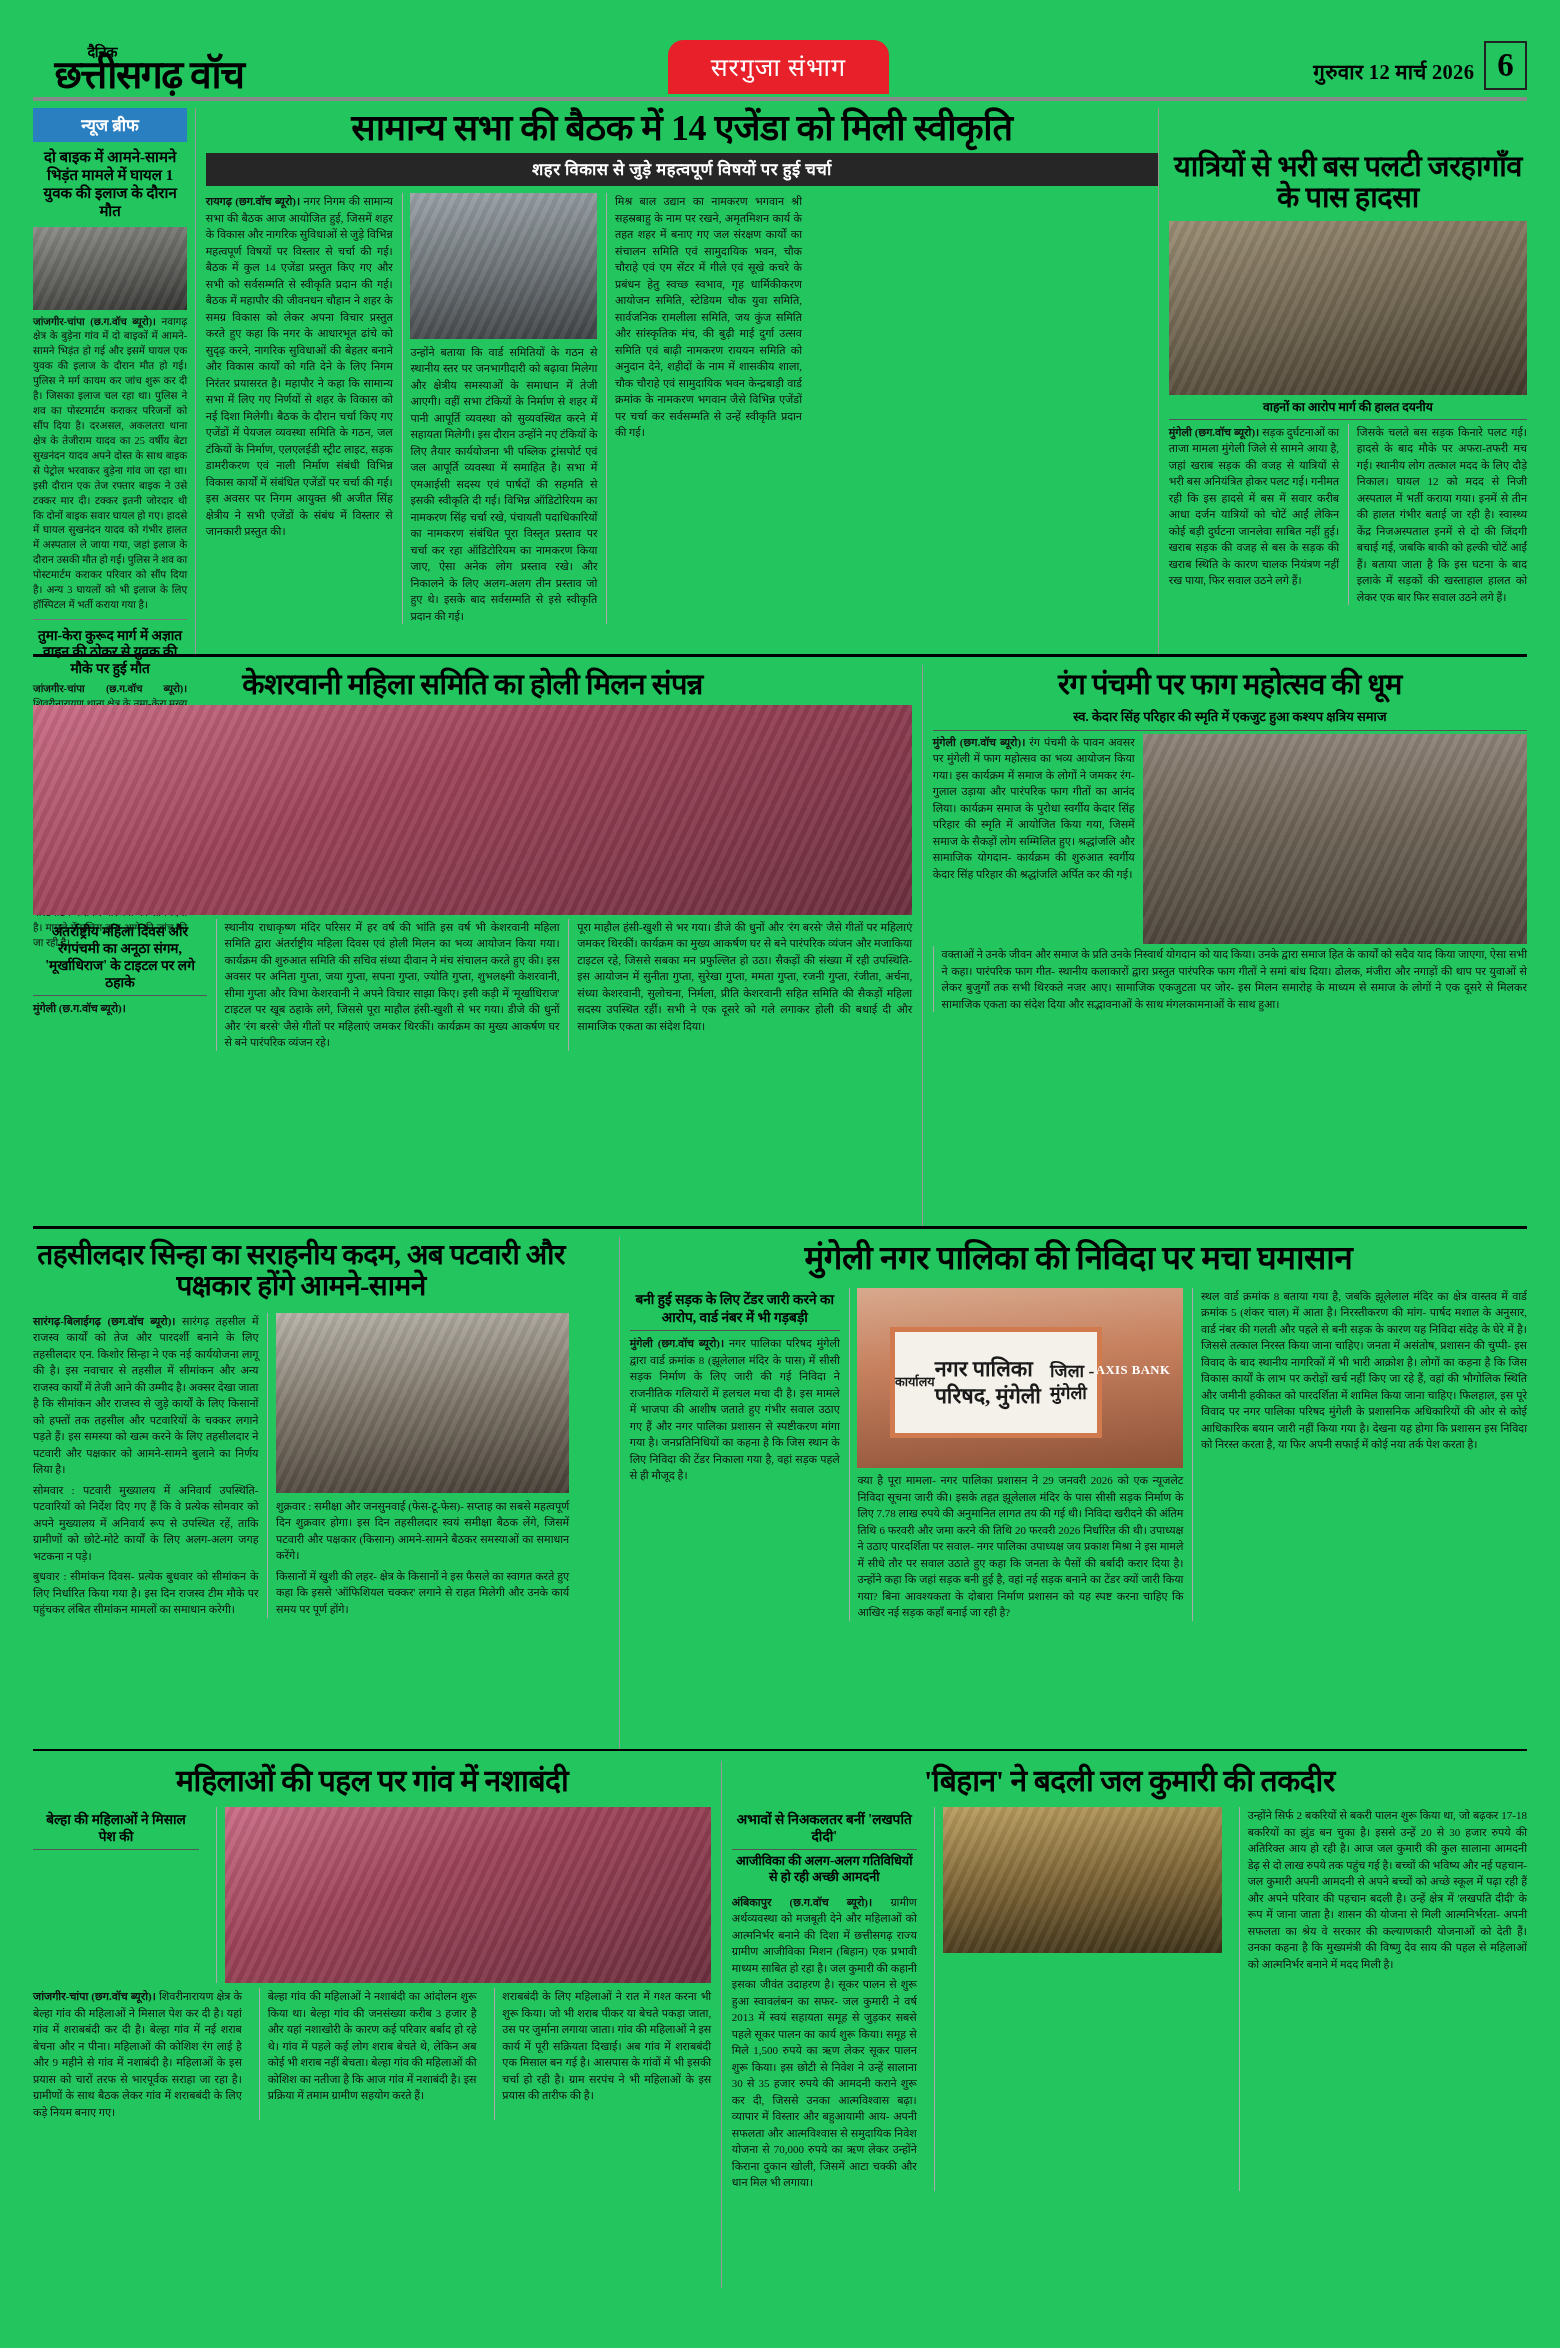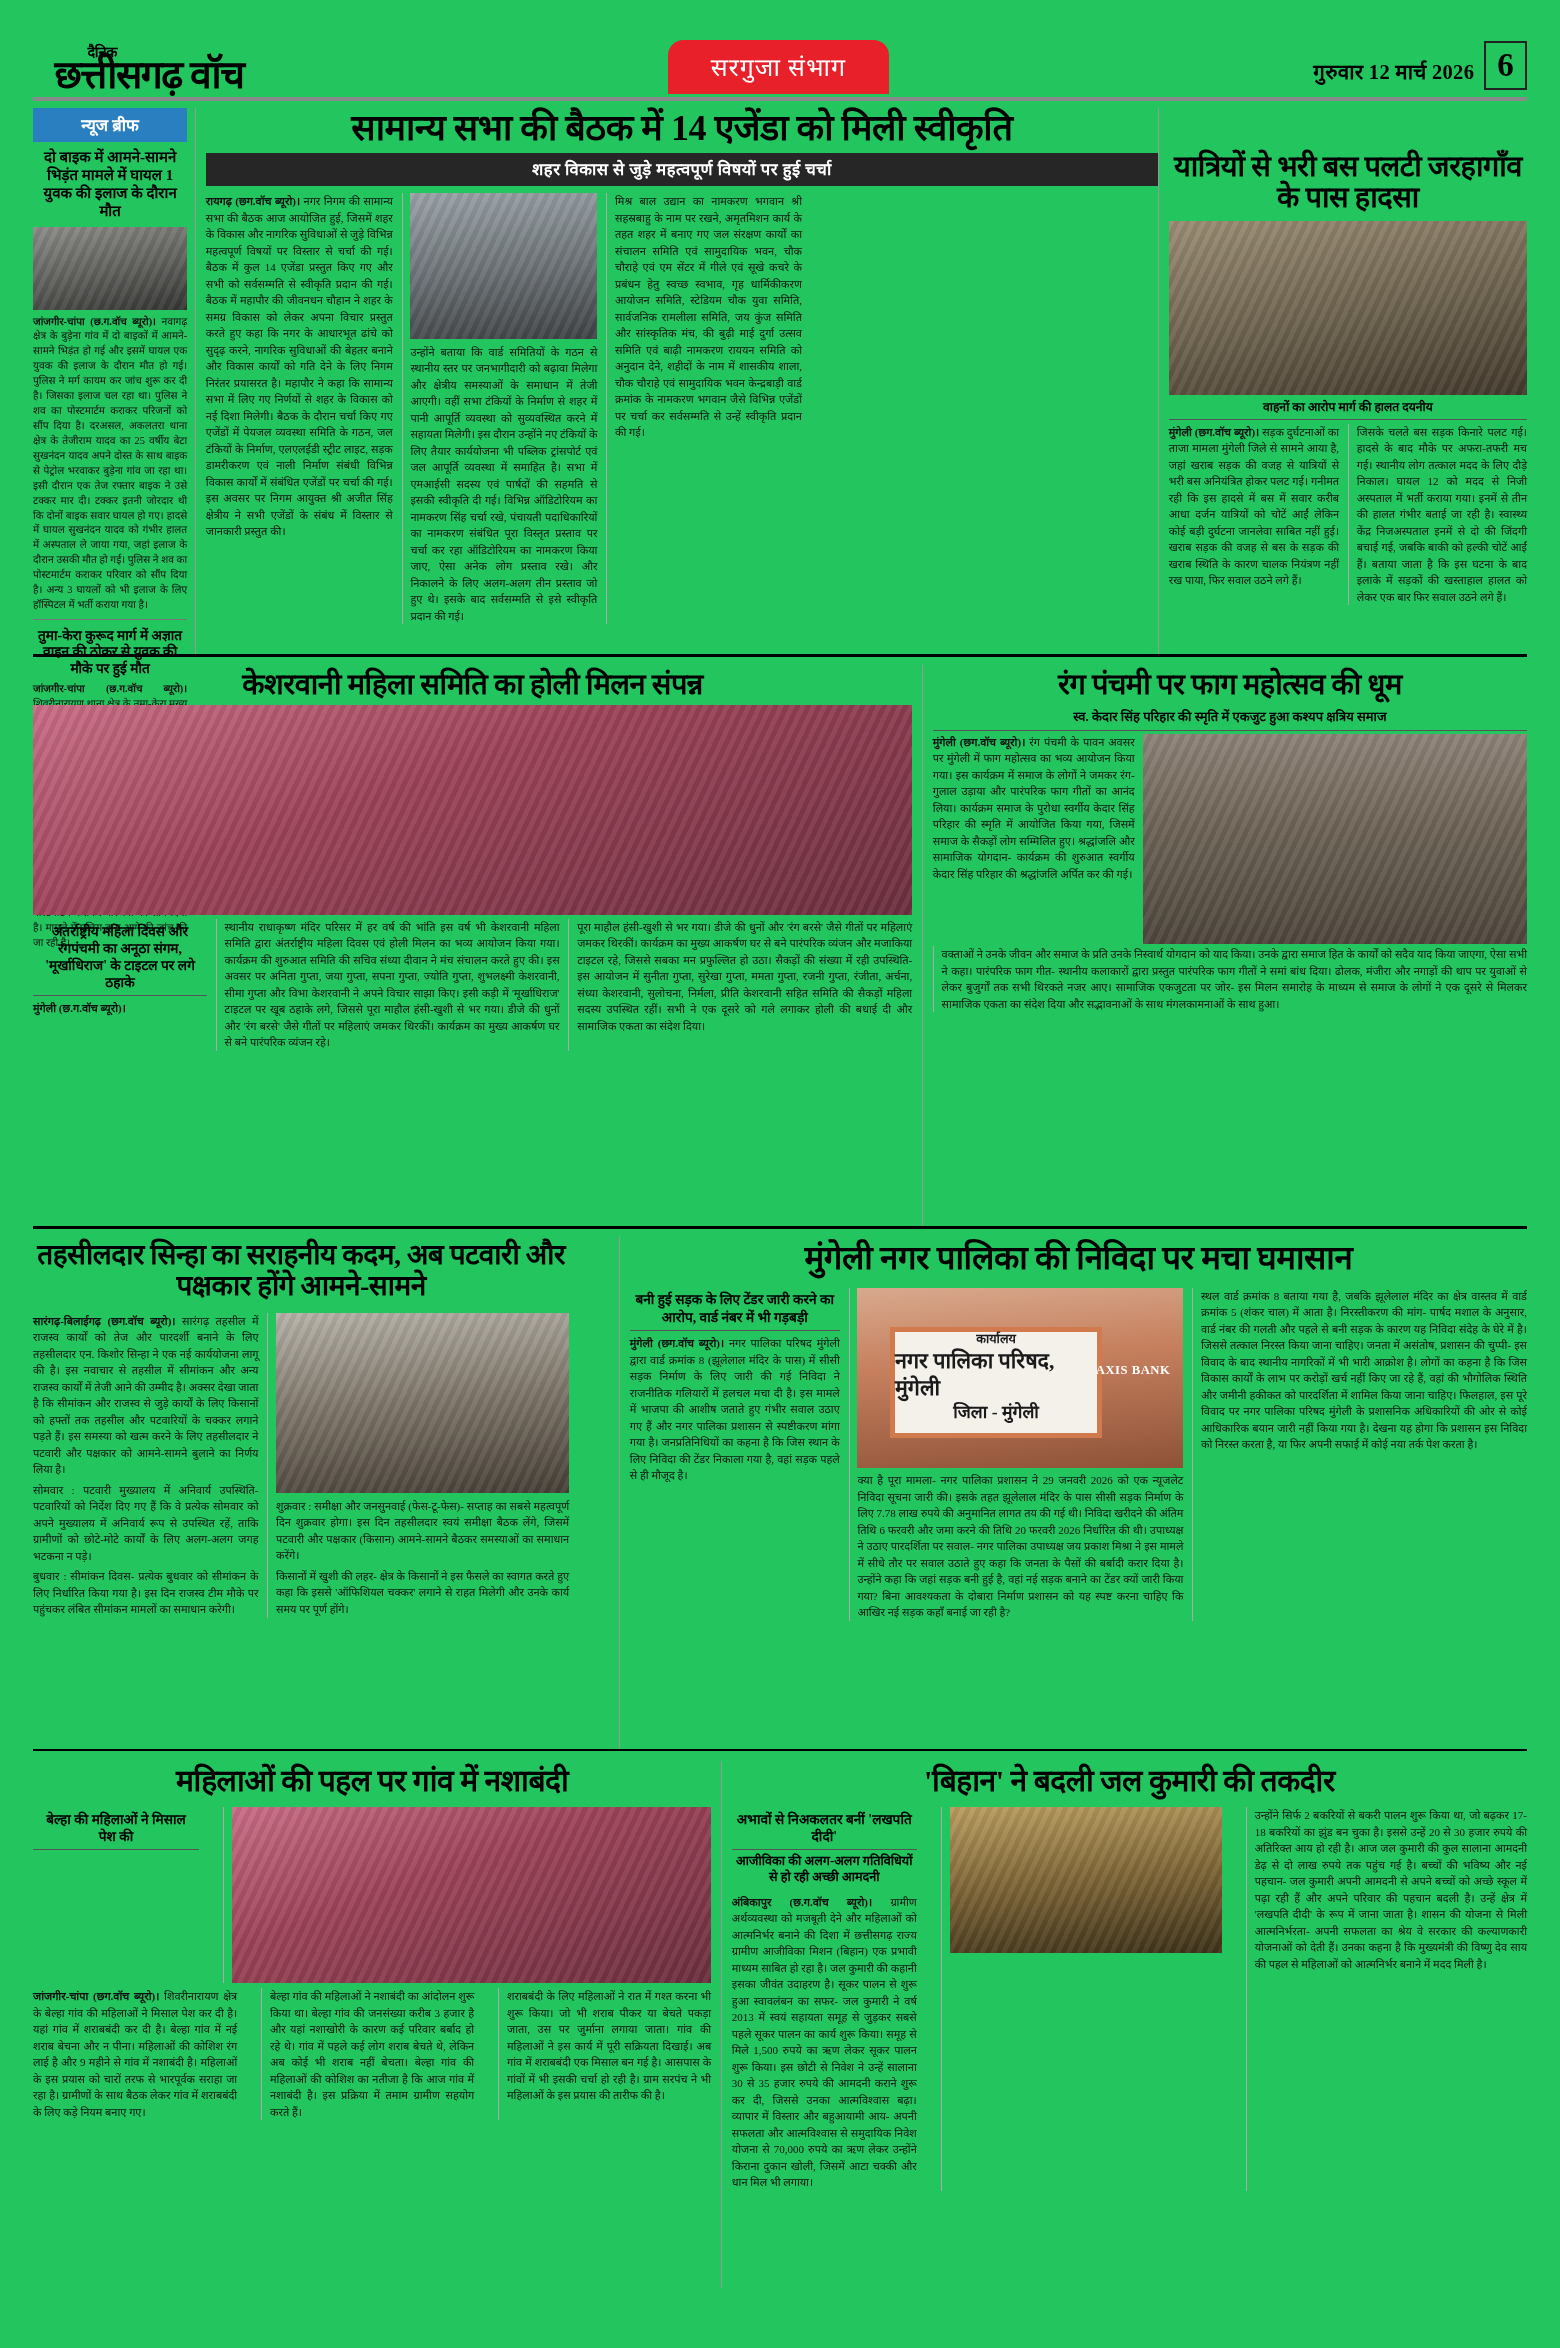--- a/index.html
+++ b/index.html
@@ -85,38 +85,38 @@
   .th-hl-r{font-size:33px;text-align:center;line-height:1.1;padding:3.9px 0 5.9px;}
   .th-photo{height:180px;}
   .th-cols{display:flex;gap:8.8px;margin-top:4.9px;}
 
   
   .bot{display:flex;margin-top:10px;height:527px;font-family:Liberation Serif, serif;}
   .bot-left{width:688px;flex:0 0 688px;padding-right:9.8px;box-sizing:border-box;}
   .bot-right{flex:1;padding-left:9.8px;box-sizing:border-box;border-left:1px solid #999;}
   .bot-hl{font-size:30px;text-align:center;padding:3.9px 0 5.9px;}
   .bot-photo{height:176px;}
-  .bot-cols{display:flex;gap:24px;margin-top:4.9px;}
+  .bot-cols{display:flex;gap:17px;margin-top:4.9px;}
 
   
   .ph-crowd{background:linear-gradient(180deg,#8d8276 0%,#6d6356 45%,#4e463c 100%);}
   .ph-pink{background:linear-gradient(160deg,#c96d86 0%,#9d4358 40%,#6b2f3e 100%);}
   .ph-hall{background:linear-gradient(175deg,#9aa2a8 0%,#6e7478 50%,#3f4245 100%);}
   .ph-accident{background:linear-gradient(170deg,#9a8d74 0%,#6f6450 50%,#42392c 100%);}
   .ph-bike{background:linear-gradient(170deg,#8b8b88 0%,#5d5d5a 55%,#343432 100%);}
   .ph-man{background:linear-gradient(175deg,#b6b2a8 0%,#7d7468 50%,#463f36 100%);}
   .ph-sign{background:linear-gradient(175deg,#d8a98e 0%,#c6805e 40%,#8e5238 100%);}
   .ph-shop{background:linear-gradient(175deg,#b99d5f 0%,#7d6436 50%,#3c3119 100%);}
   .ph-tex::after{
     content:"";position:absolute;inset:0;
     background:repeating-linear-gradient(115deg,rgba(255,255,255,.055) 0 4.9px,rgba(0,0,0,.055) 4.9px 9.8px);
   }
   .sign-overlay{
     position:absolute;left:10%;top:22%;width:62%;height:56%;background:#f4f1ea;
-    border:5.9px solid #d07a4e;display:flex;flex-direction:column;align-items:center;
+    border:5.9px solid #d07a4e;display:flex;align-items:center;justify-content:center;
     color:#1a1a1a;font-weight:bold;line-height:1.25;
   }
   .sign-overlay .s1{font-size:12.7px;}
   .sign-overlay .s2{font-size:21.5px;}
   .sign-overlay .s3{font-size:17.6px;}
   .axis{
     position:absolute;right:4%;top:42%;color:#fff;font-weight:bold;font-size:12.7px;letter-spacing:0.5px;
   }
 </style>
 </head>

